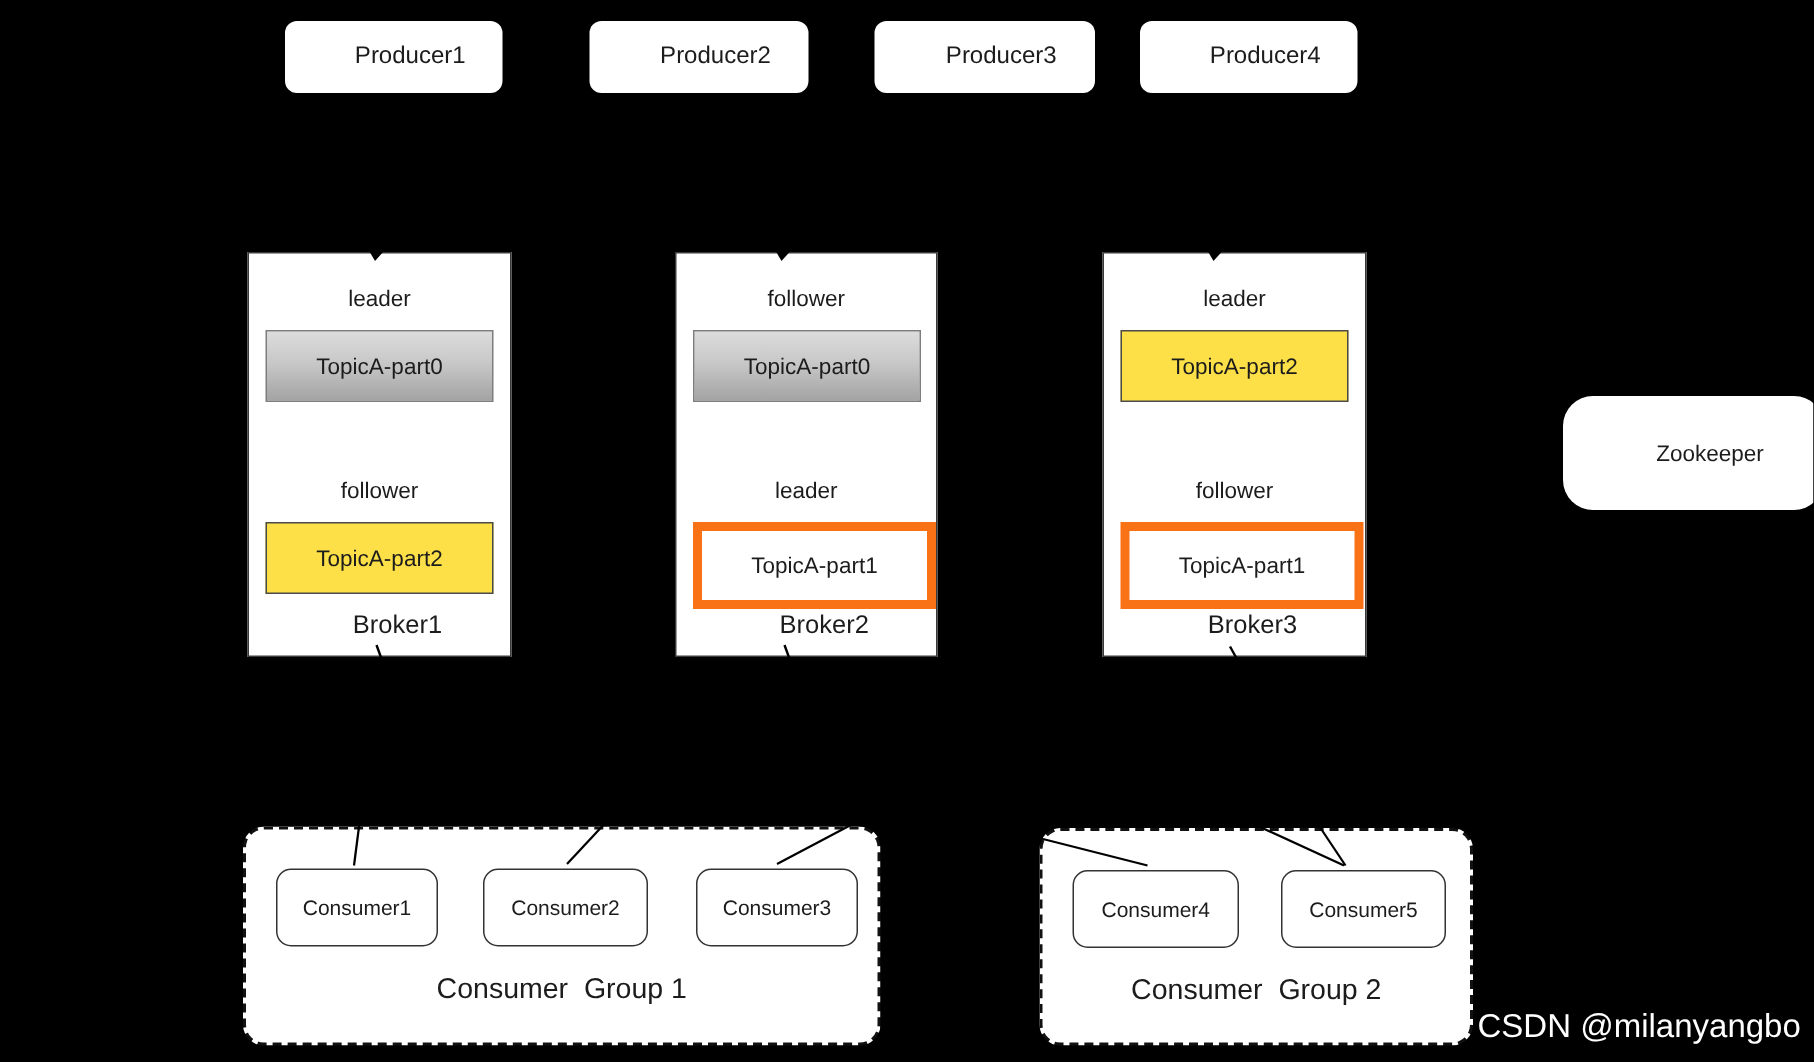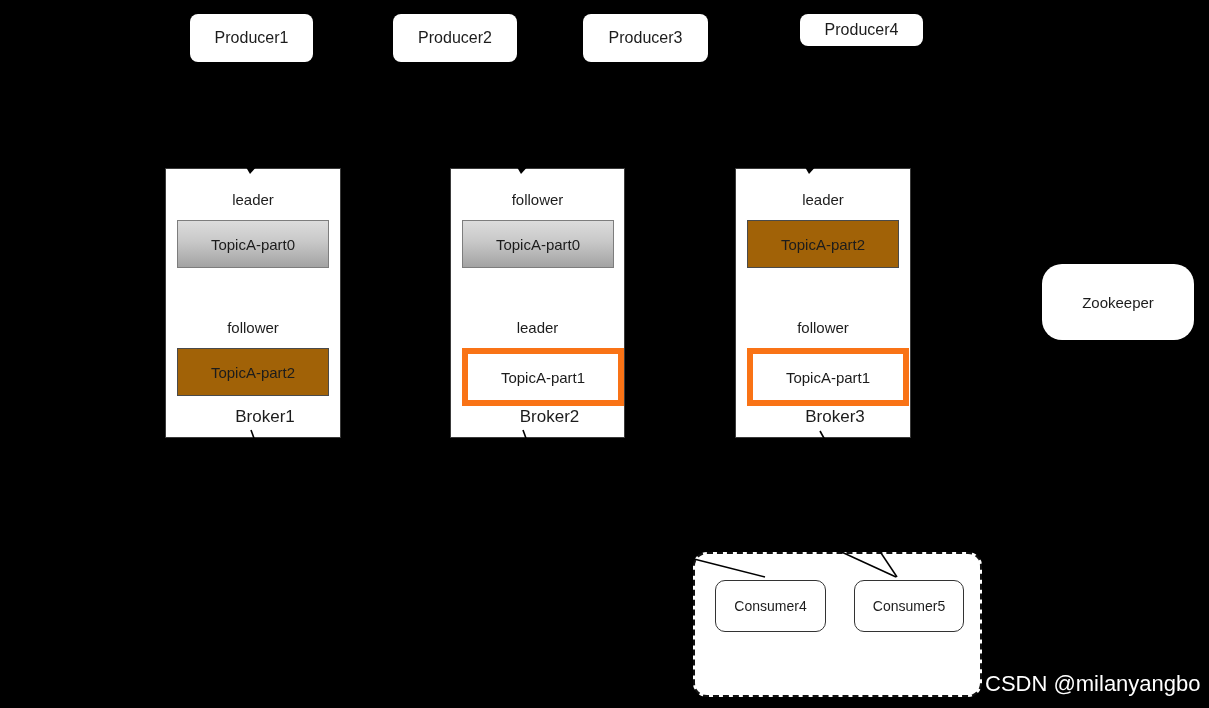--- a/index.html
+++ b/index.html
@@ -2,40 +2,40 @@
 <html><head>
 <meta charset="utf-8">
 <style>
   html,body{margin:0;padding:0;background:#000;}
   .canvas{
     position:relative;width:1209px;height:708px;background:#000;overflow:hidden;
     font-family:"Liberation Sans","DejaVu Sans",sans-serif;color:#1c1c1c;
   }
   .node{
     position:absolute;background:#fff;display:flex;align-items:center;justify-content:center;
-    font-size:16px;color:#1c1c1c;
+    font-size:16px;color:#1c1c1c;padding-left:22px;
   }
   .producer{border-radius:8px;}
   .zookeeper{border-radius:20px;font-size:15px;}
   .broker{
     position:absolute;background:#fff;border:1px solid #3a3a3a;
   }
   .role{
     position:absolute;left:0;width:100%;text-align:center;font-size:15px;
   }
   .part{
     position:absolute;left:11px;width:150px;height:46px;
     display:flex;align-items:center;justify-content:center;font-size:15px;
   }
   .part.gradient{
     background:linear-gradient(180deg,#dcdcdc 0%,#c8c8c8 45%,#a3a3a3 100%);
     border:1px solid #7d7d7d;
   }
   .part.light{
-    background:#a16207;border:1px solid #4a4a4a;
+    background:#fde047;border:1px solid #4a4a4a;
   }
   .part.plain{
     background:#ffffff;border:6px solid #f97316;
   }
   .bname{
     position:absolute;left:12px;width:100%;text-align:center;font-size:17px;
   }
   .cgroup{
     position:absolute;background:#fff;border:2px dashed #111;border-radius:14px;
   }
@@ -55,21 +55,21 @@
   }
 </style>
 </head>
 <body>
 
 <div class="canvas">
 
   <div class="node producer" style="left:190px;top:14px;width:123px;height:48px;">Producer1</div>
   <div class="node producer" style="left:393px;top:14px;width:124px;height:48px;">Producer2</div>
   <div class="node producer" style="left:583px;top:14px;width:125px;height:48px;">Producer3</div>
-  <div class="node producer" style="left:800px;top:14px;width:123px;height:32px;">Producer4</div>
+  <div class="node producer" style="left:760px;top:14px;width:123px;height:48px;">Producer4</div>
 
   <div class="broker" style="left:165px;top:168px;width:174px;height:268px;">
     <div class="role" style="top:22px;">leader</div>
     <div class="part gradient" style="top:51px;">TopicA-part0</div>
     <div class="role" style="top:150px;">follower</div>
     <div class="part light" style="top:179px;">TopicA-part2</div>
     <div class="bname" style="top:238px;">Broker1</div>
   </div>
 
   <div class="broker" style="left:450px;top:168px;width:173px;height:268px;">
@@ -83,24 +83,31 @@
   <div class="broker" style="left:735px;top:168px;width:174px;height:268px;">
     <div class="role" style="top:22px;">leader</div>
     <div class="part light" style="top:51px;">TopicA-part2</div>
     <div class="role" style="top:150px;">follower</div>
     <div class="part plain" style="top:179px;">TopicA-part1</div>
     <div class="bname" style="top:238px;">Broker3</div>
   </div>
 
   <div class="node zookeeper" style="left:1042px;top:264px;width:152px;height:76px;">Zookeeper</div>
 
+  <div class="cgroup" style="left:162px;top:551px;width:421px;height:142px;">
+    <div class="consumer" style="left:20px;width:106px;">Consumer1</div>
+    <div class="consumer" style="left:158px;width:108px;">Consumer2</div>
+    <div class="consumer" style="left:300px;width:106px;">Consumer3</div>
+    <div class="glabel">Consumer  Group 1</div>
+  </div>
 
   <div class="cgroup" style="left:693px;top:552px;width:285px;height:141px;">
     <div class="consumer" style="left:20px;width:109px;">Consumer4</div>
     <div class="consumer" style="left:159px;width:108px;">Consumer5</div>
+    <div class="glabel">Consumer  Group 2</div>
   </div>
 
   <svg class="overlay" viewBox="0 0 1209 708">
 
     <polygon points="243,162 259,164 250,174" fill="#000"></polygon>
     <polygon points="514,162 530,164 521,174" fill="#000"></polygon>
     <polygon points="802,162 818,164 809,174" fill="#000"></polygon>
 
     <line x1="251" y1="430" x2="255" y2="441" stroke="#000" stroke-width="1.6"></line>
     <line x1="523" y1="430" x2="527" y2="441" stroke="#000" stroke-width="1.6"></line>

